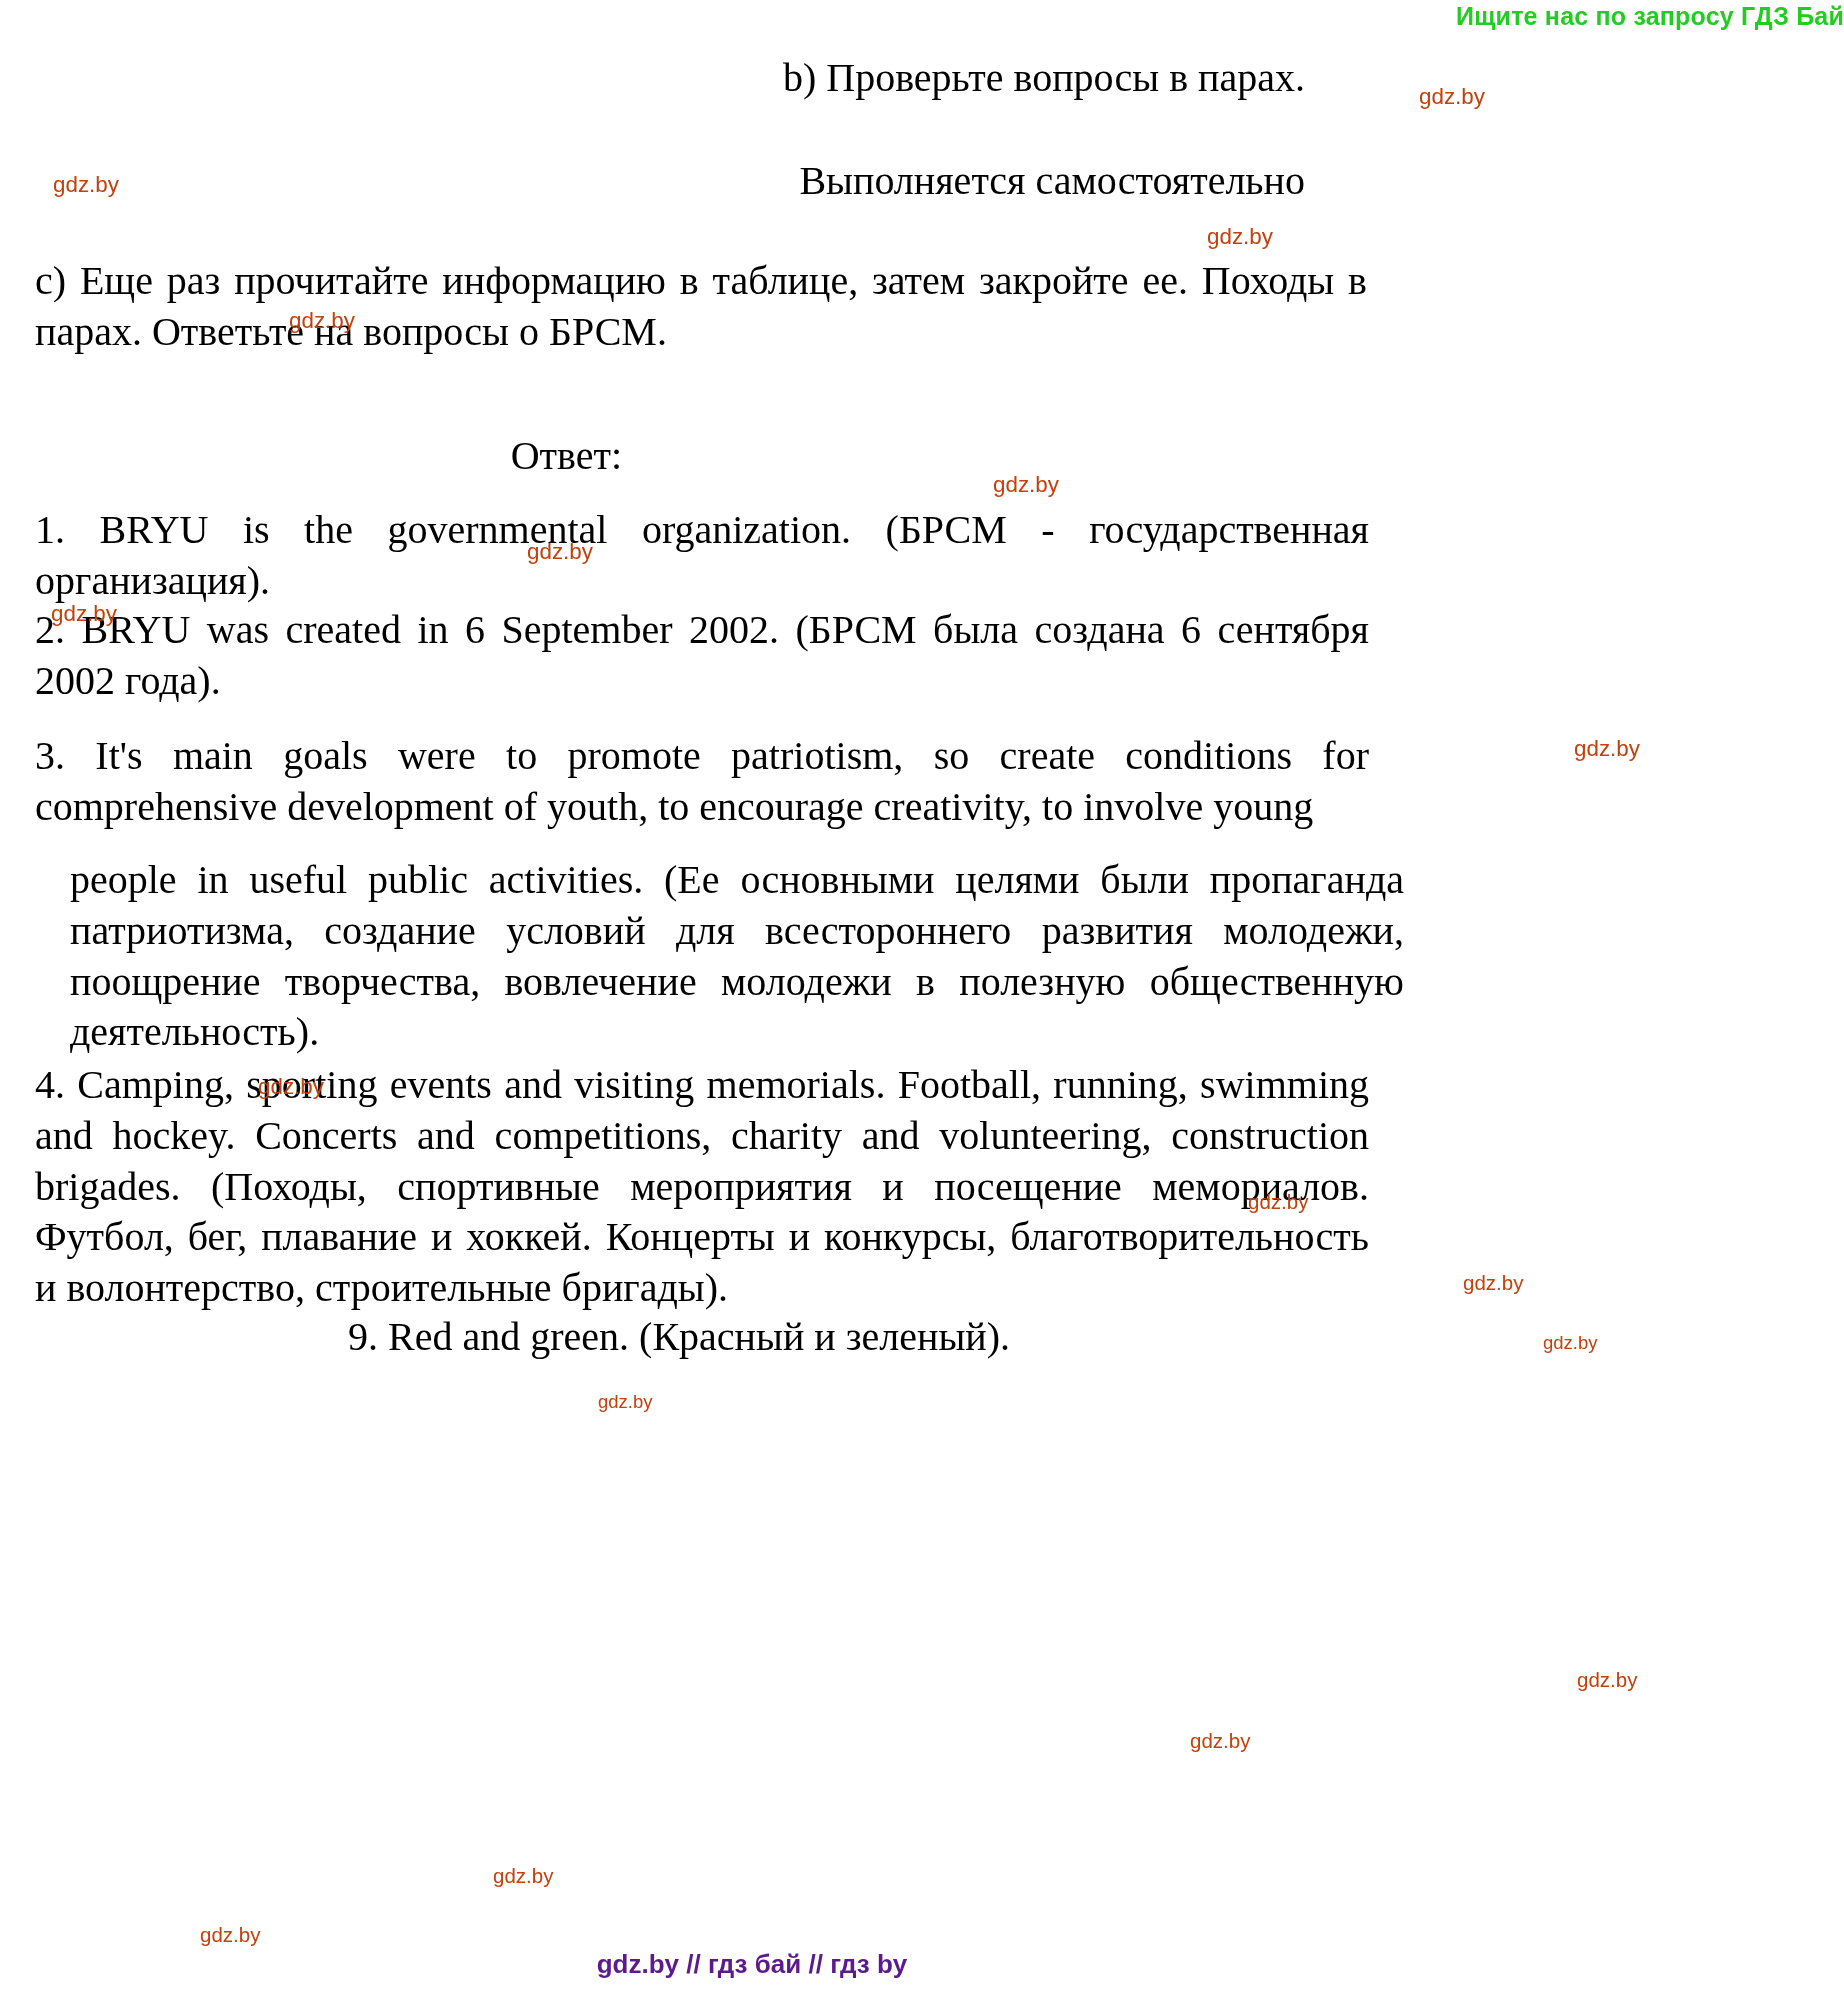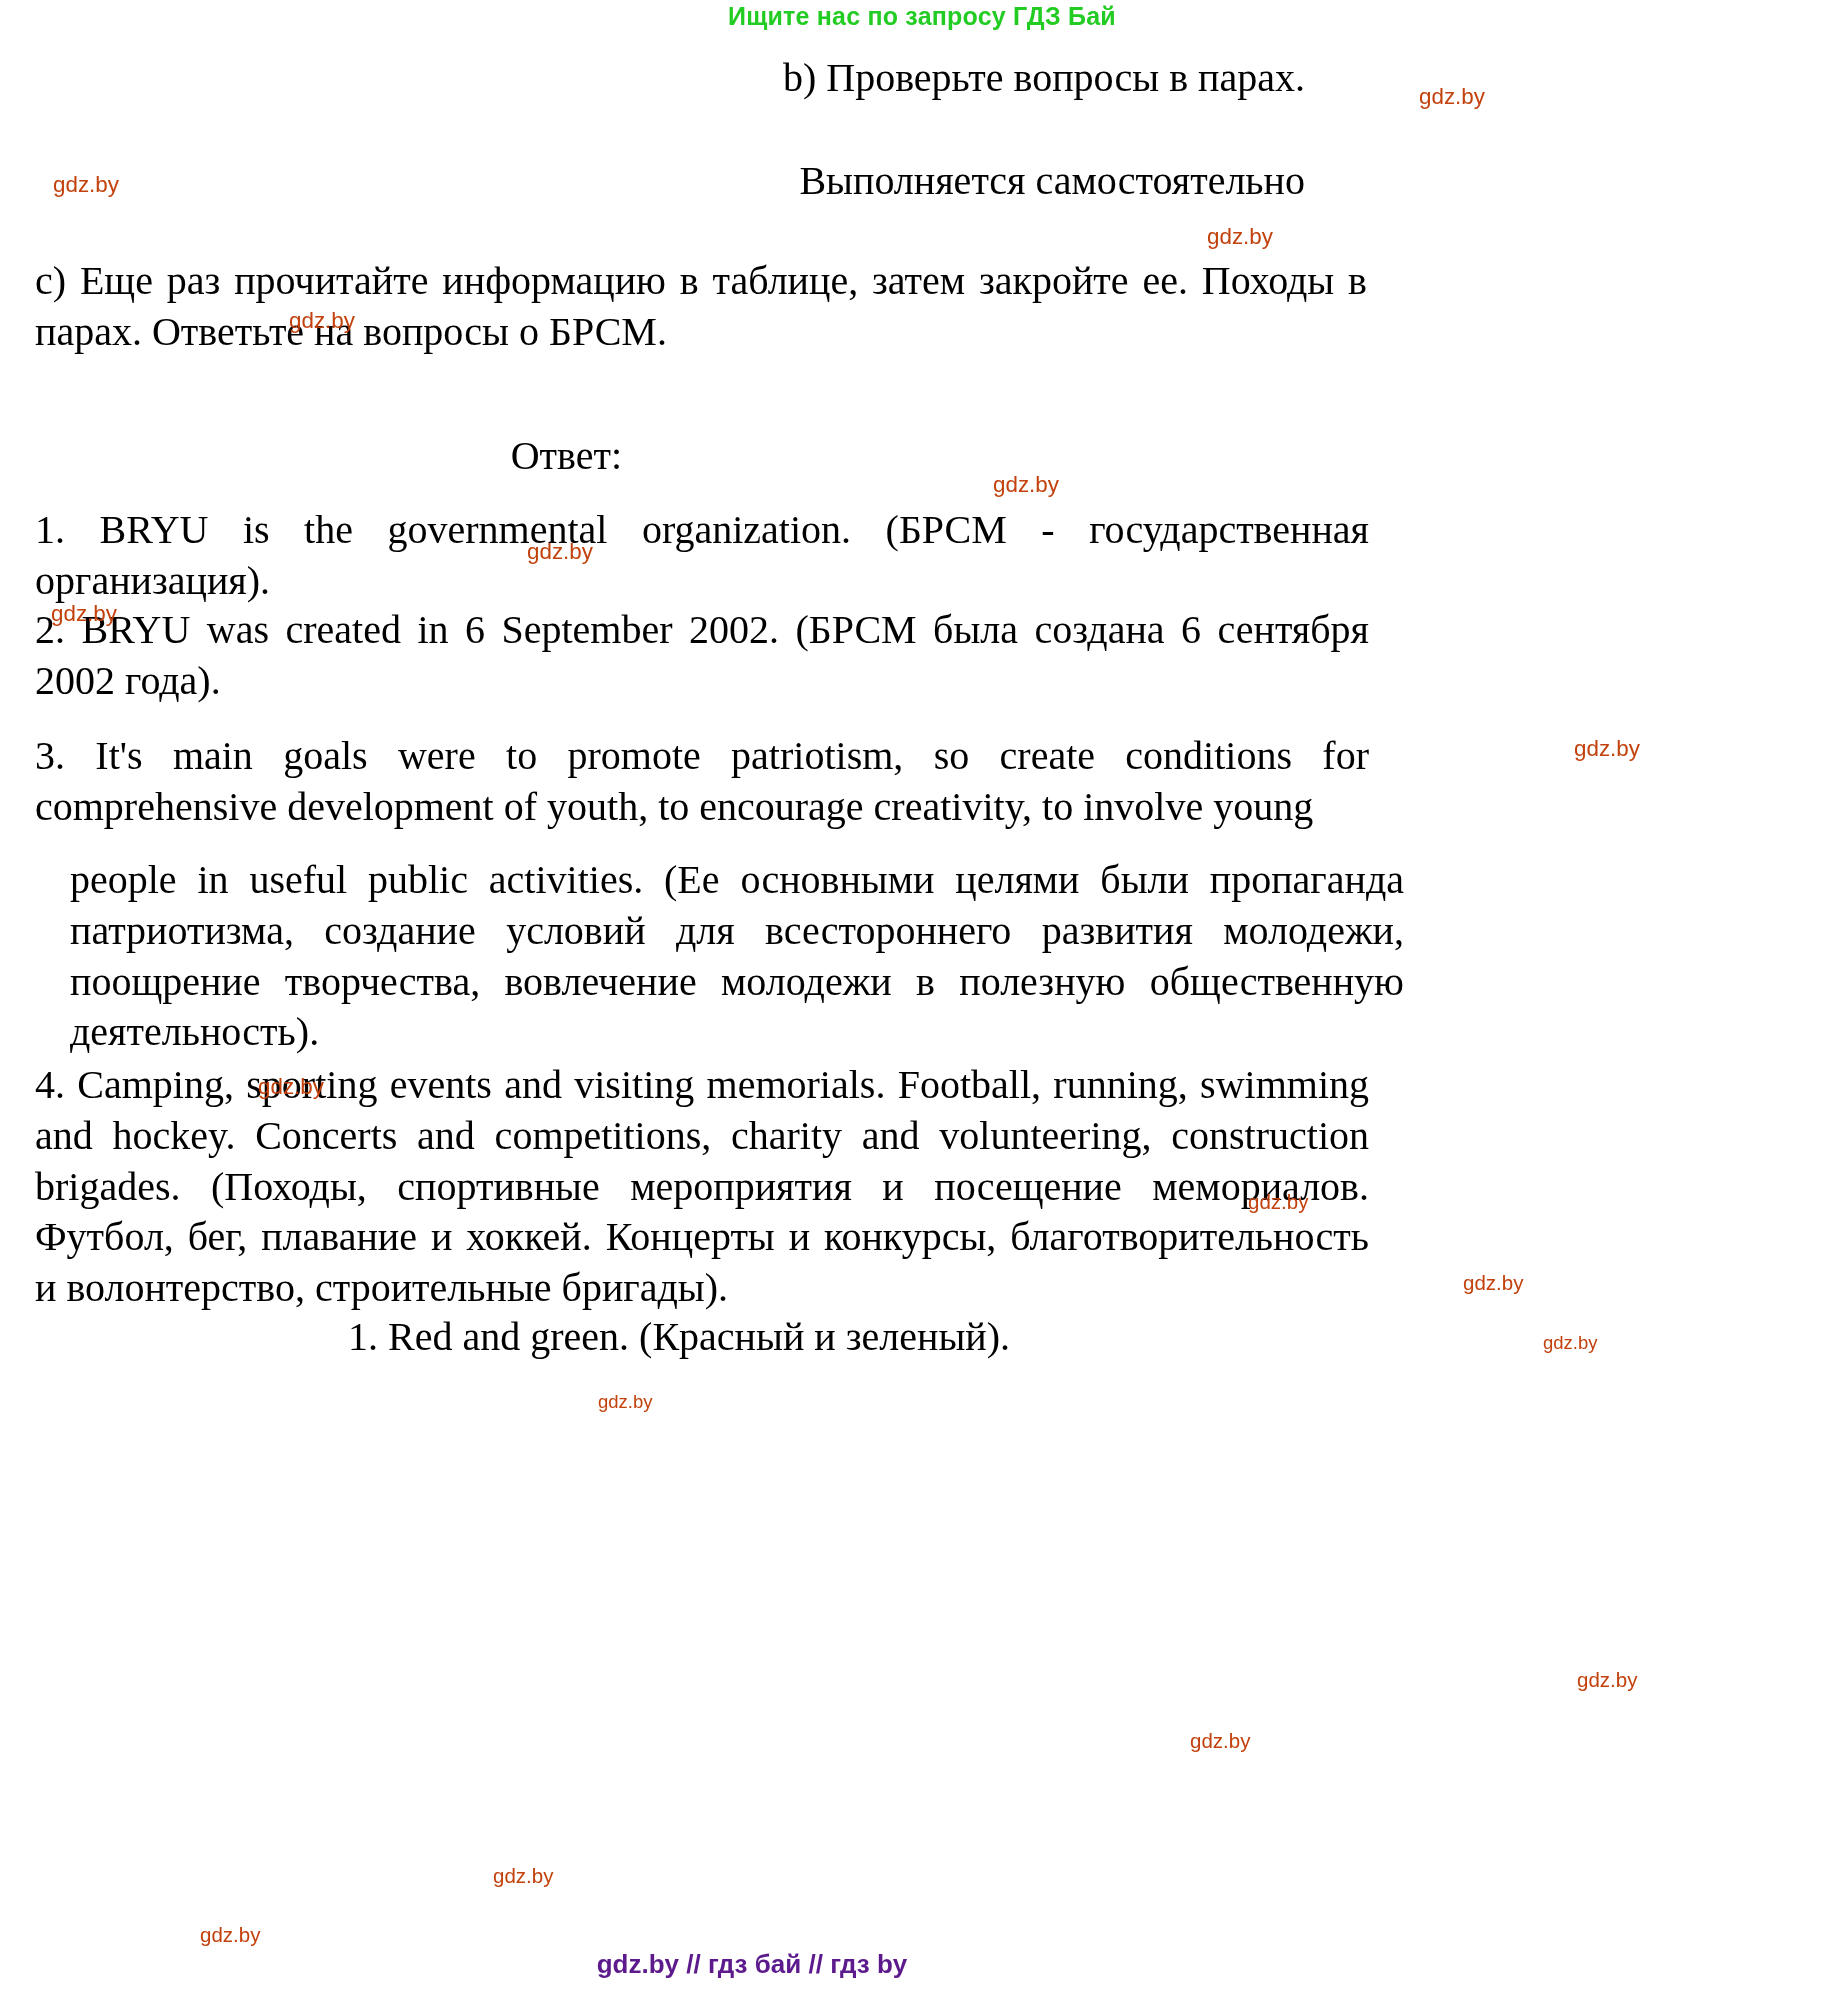--- a/index.html
+++ b/index.html
@@ -18,21 +18,21 @@
     overflow: hidden;
     background: #ffffff;
   }
 
   
   .site-banner {
     position: absolute;
     top: 2px;
     left: 0;
     width: 1844px;
-    text-align: center;
+    text-align: right;
     font-family: "Liberation Sans", sans-serif;
     font-size: 25px;
     font-weight: bold;
     color: #22cc22;
     letter-spacing: 0.2px;
     white-space: nowrap;
   }
 
   
   .site-footer {
@@ -90,21 +90,21 @@
   <div class="txt" style="left:35px; top:505px; width:1334px;">1. BRYU is the governmental organization. (БРСМ - государственная организация).</div>
 
   <div class="txt" style="left:35px; top:605px; width:1334px;">2. BRYU was created in 6 September 2002. (БРСМ была создана 6 сентября 2002 года).</div>
 
   <div class="txt" style="left:35px; top:707px; width:1334px;margin-top:24px;">3. It's main goals were to promote patriotism, so create conditions for comprehensive development of youth, to encourage creativity, to involve young</div>
 
   <div class="txt" style="left:42px; top:855px; width:1334px;margin-left:28px;">people in useful public activities. (Ее основными целями были пропаганда патриотизма, создание условий для всестороннего развития молодежи, поощрение творчества, вовлечение молодежи в полезную общественную деятельность).</div>
 
   <div class="txt" style="left:35px; top:1060px; width:1334px;">4. Camping, sporting events and visiting memorials. Football, running, swimming and hockey. Concerts and competitions, charity and volunteering, construction brigades. (Походы, спортивные мероприятия и посещение мемориалов. Футбол, бег, плавание и хоккей. Концерты и конкурсы, благотворительность и волонтерство, строительные бригады).</div>
 
-  <div class="txt nojust" style="left:35px; top:1312px; width:975px;">1. Red and green. (Красный и зеленый).</div>
+  <div class="txt nojust" style="left:35px; top:1312px; width:975px;">9. Red and green. (Красный и зеленый).</div>
 
 
   <div id="watermark-layer">
       <div class="wm" style="left: 1419px; top: 86px;">gdz.by</div>
       <div class="wm" style="left: 53px; top: 174px;">gdz.by</div>
       <div class="wm" style="left: 1207px; top: 226px;">gdz.by</div>
       <div class="wm" style="left: 289px; top: 310px;">gdz.by</div>
       <div class="wm" style="left: 993px; top: 474px;">gdz.by</div>
       <div class="wm" style="left: 527px; top: 541px;">gdz.by</div>
       <div class="wm" style="left: 51px; top: 603px;">gdz.by</div>

